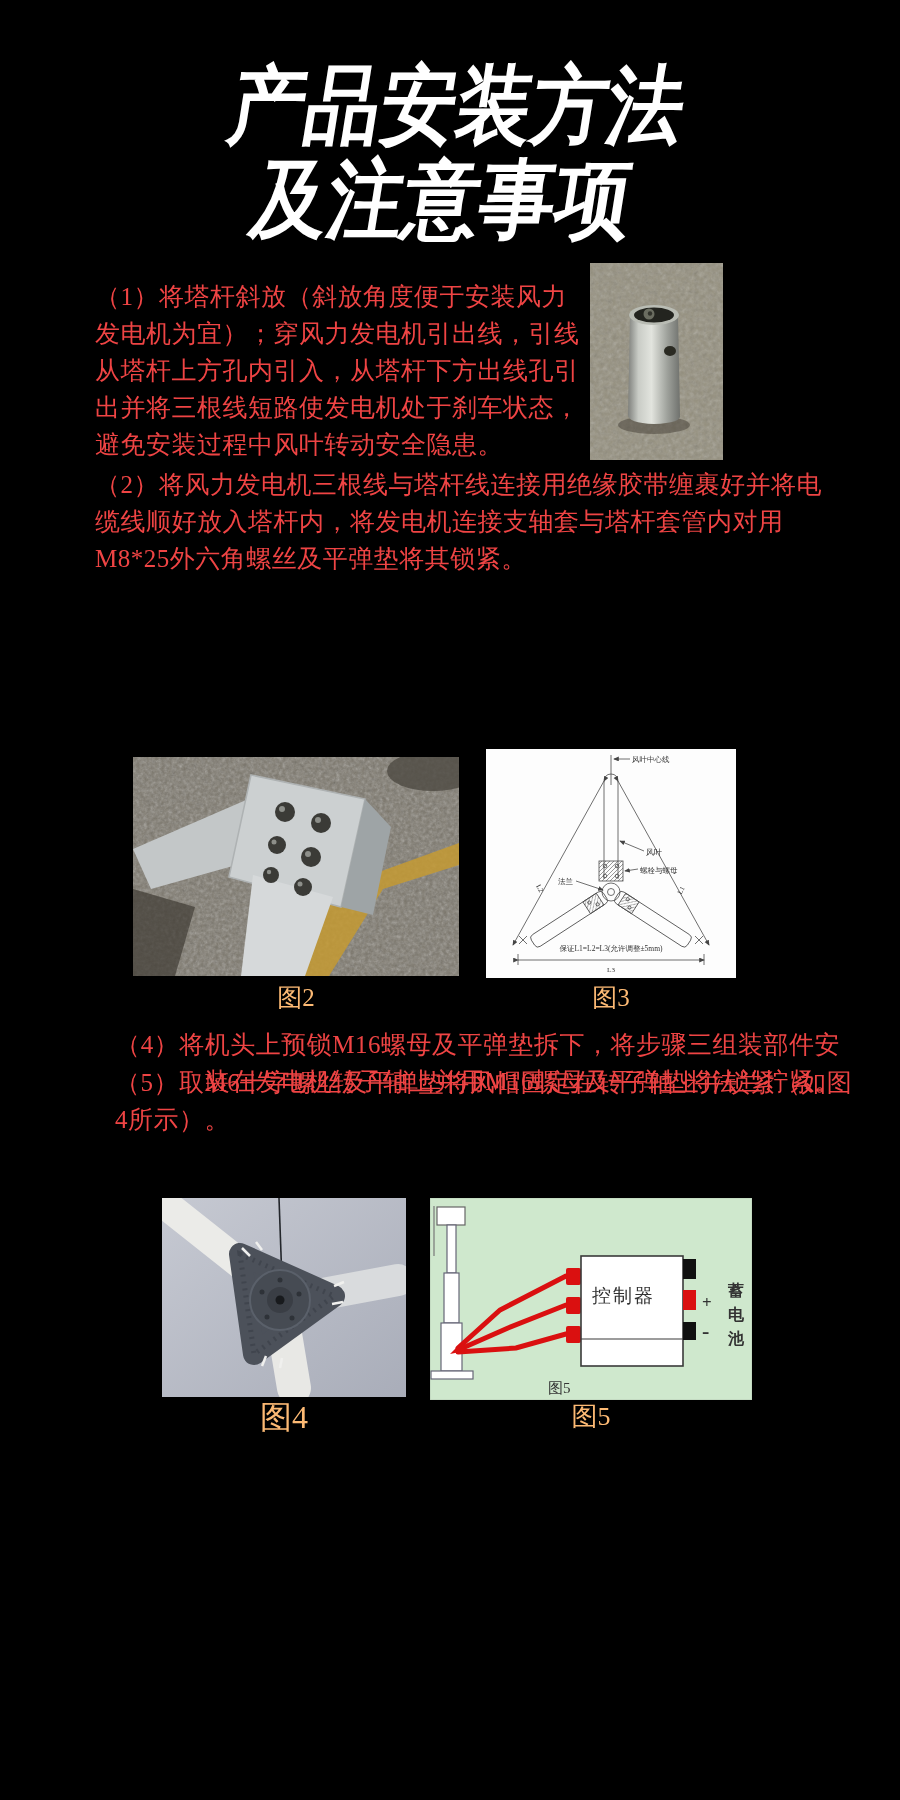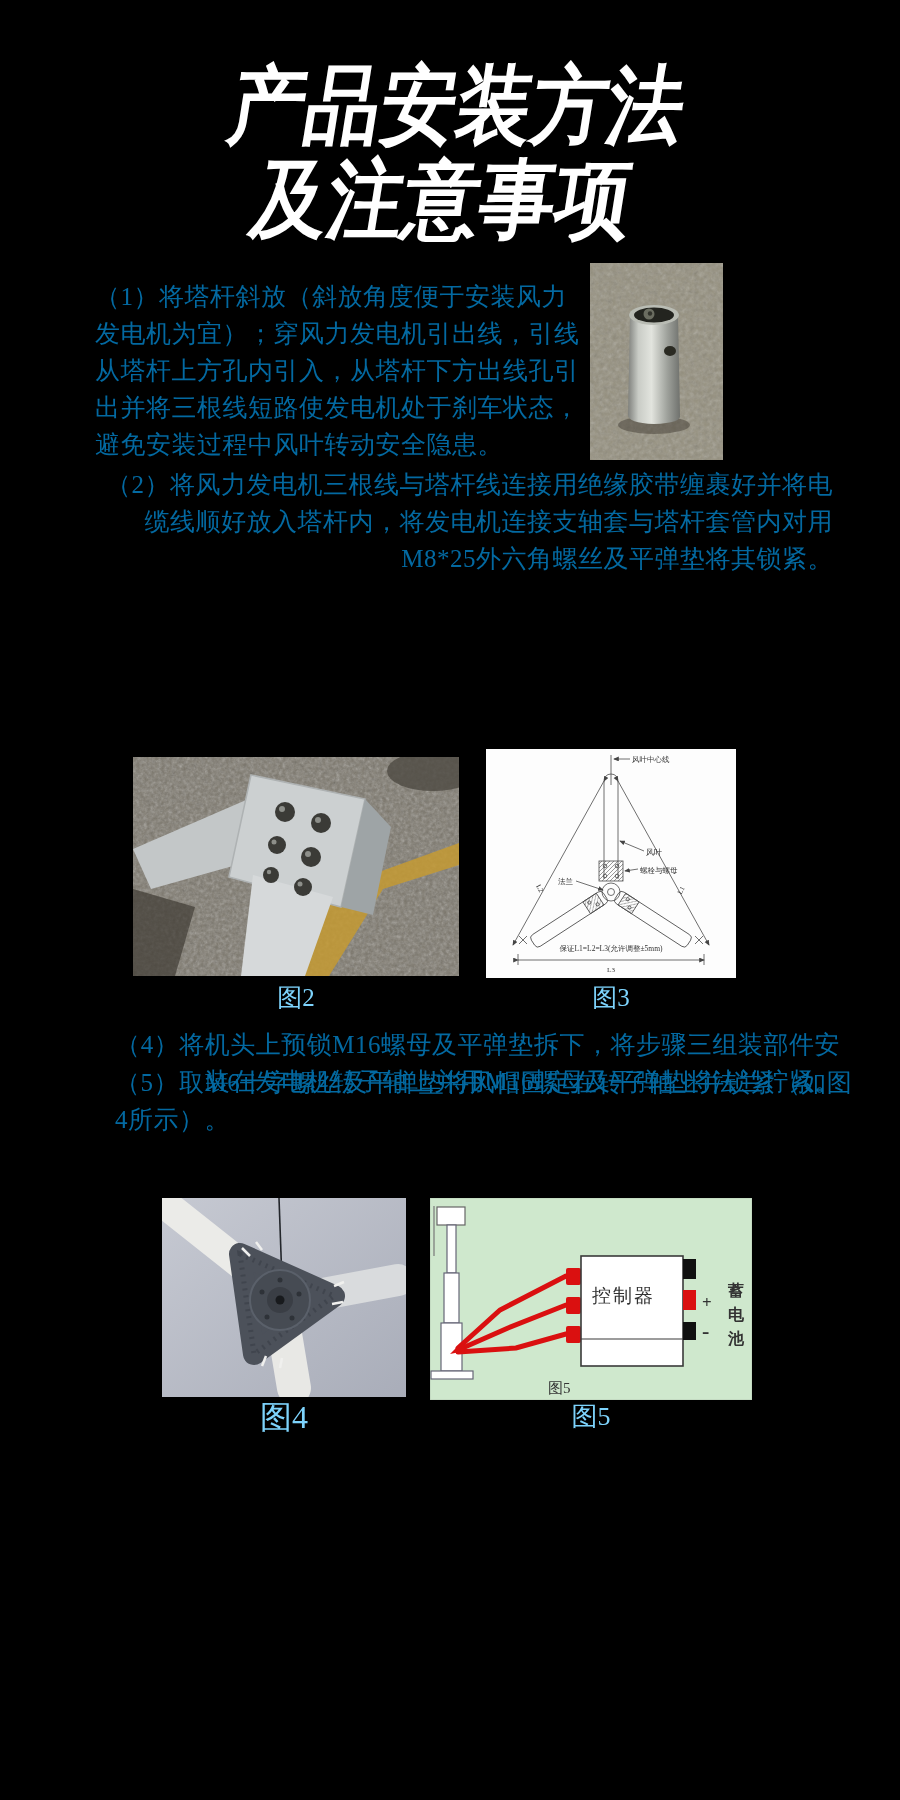--- a/index.html
+++ b/index.html
@@ -1,36 +1,36 @@
 <!DOCTYPE html>
 <html><head>
 <meta charset="utf-8">
 <style>
   html,body{margin:0;padding:0;background:#000;}
   .canvas{position:relative;width:900px;height:1800px;background:#000;overflow:hidden;
           font-family:"Liberation Serif","DejaVu Serif",serif;}
   .title{position:absolute;left:0;top:58px;width:100%;text-align:center;color:#ffffff;
          font-family:"Liberation Sans","DejaVu Sans",sans-serif;font-weight:900;
          font-size:86px;line-height:94px;transform:skewX(-9deg) scaleX(0.88);}
-  .para{position:absolute;margin:0;color:#0369a1;font-size:25px;line-height:37px;
+  .para{position:absolute;margin:0;color:#ef4444;font-size:25px;line-height:37px;
         letter-spacing:0.5px;text-align:left;}
   #p1{left:95px;top:278px;width:492px;}
-  #p2{left:95px;top:466px;width:738px;text-align:right;}
+  #p2{left:95px;top:466px;width:738px;}
   #p3{left:95px;top:603px;width:738px;}
   #p4{left:102px;top:1026px;width:738px;text-align:right;}
   #p5{left:95px;top:1064px;width:738px;margin-left:20px;}
   #p6{left:95px;top:1441px;width:760px;}
   #p7{left:95px;top:1504px;width:738px;}
   .fig{position:absolute;line-height:0;}
   #photo-pole{left:590px;top:263px;width:133px;height:197px;}
   #fig2{left:133px;top:757px;width:326px;height:219px;}
   #fig3{left:486px;top:749px;width:250px;height:207px;}
   #fig4{left:162px;top:1198px;width:244px;height:199px;}
   #fig5{left:430px;top:1198px;width:376px;height:202px;}
-  .caption{position:absolute;margin:0;color:#7dd3fc;text-align:center;font-size:25px;line-height:30px;}
+  .caption{position:absolute;margin:0;color:#fdba74;text-align:center;font-size:25px;line-height:30px;}
   #cap2{left:133px;top:983px;width:326px;}
   #cap3{left:486px;top:983px;width:250px;}
   #cap4{left:162px;top:1402px;width:244px;font-size:32px;}
   #cap5{left:430px;top:1402px;width:322px;font-size:26px;}
   svg{display:block;}
   .f3t{font-family:"Liberation Serif","DejaVu Serif",serif;fill:#333;}
 </style>
 </head>
 <body>
 

